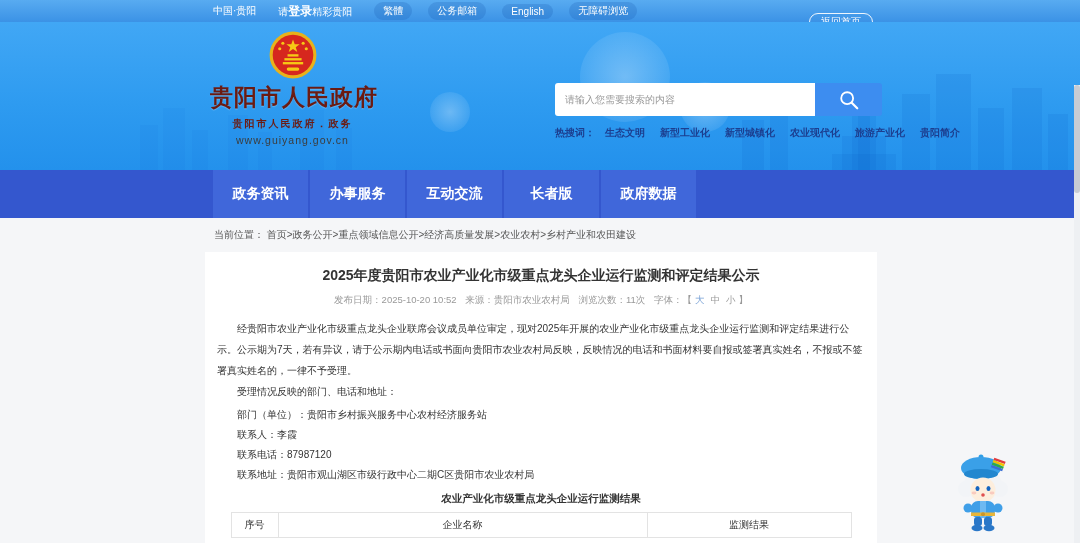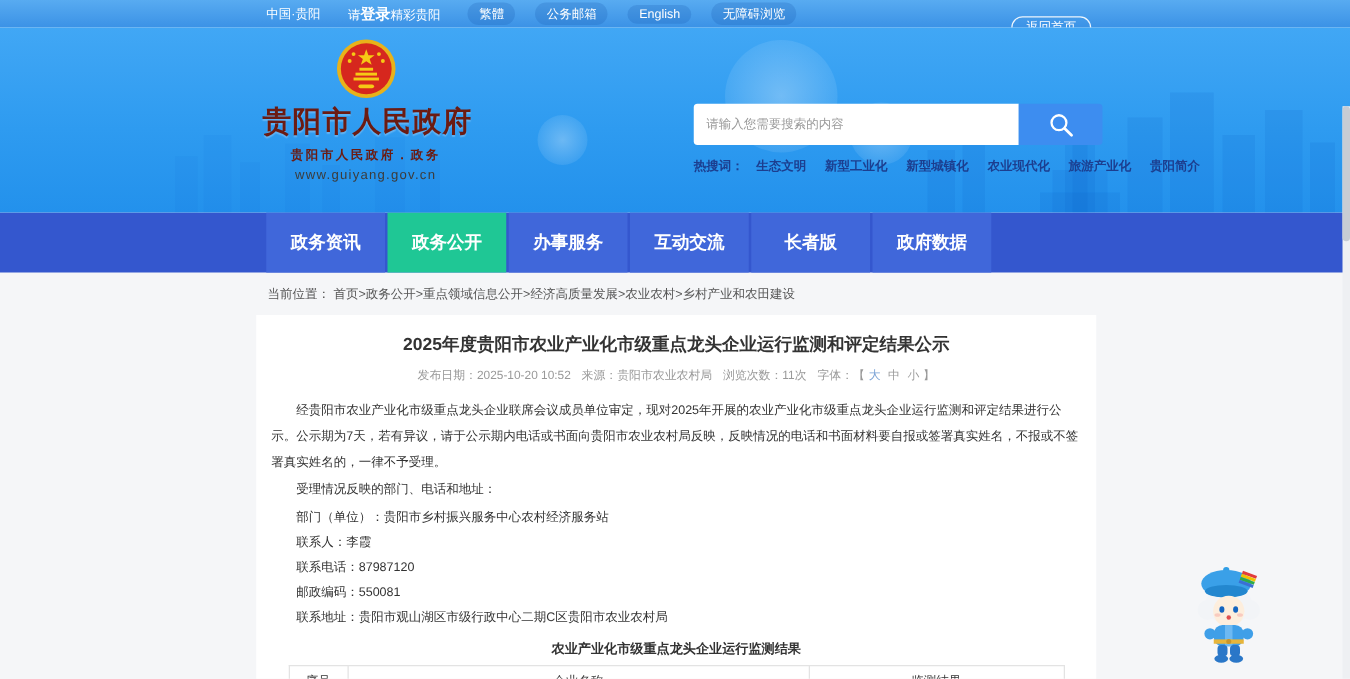--- a/index.html
+++ b/index.html
@@ -202,21 +202,20 @@
       <span class="hw">新型城镇化</span>
       <span class="hw">农业现代化</span>
       <span class="hw">旅游产业化</span>
       <span class="hw">贵阳简介</span>
     </div>
   </div>
 </div>
 
 <div class="nav">
   <div class="nav-item">政务资讯</div>
-  <div class="nav-item active">政务公开</div>
   <div class="nav-item">办事服务</div>
   <div class="nav-item">互动交流</div>
   <div class="nav-item">长者版</div>
   <div class="nav-item">政府数据</div>
 </div>
 
 <div class="breadcrumb">
   <span>当前位置：</span>
   <span class="bc-path">首页&gt;政务公开&gt;重点领域信息公开&gt;经济高质量发展&gt;农业农村&gt;乡村产业和农田建设</span>
 </div>
@@ -233,21 +232,20 @@
 
   <div class="body-text">
     <p>经贵阳市农业产业化市级重点龙头企业联席会议成员单位审定，现对2025年开展的农业产业化市级重点龙头企业运行监测和评定结果进行公示。公示期为7天，若有异议，请于公示期内电话或书面向贵阳市农业农村局反映，反映情况的电话和书面材料要自报或签署真实姓名，不报或不签署真实姓名的，一律不予受理。</p>
     <p>受理情况反映的部门、电话和地址：</p>
   </div>
 
   <div class="contact">
     <p>部门（单位）：贵阳市乡村振兴服务中心农村经济服务站</p>
     <p>联系人：李霞</p>
     <p>联系电话：87987120</p>
-    <p>邮政编码：550081</p>
     <p>联系地址：贵阳市观山湖区市级行政中心二期C区贵阳市农业农村局</p>
   </div>
 
   <div class="table-caption">农业产业化市级重点龙头企业运行监测结果</div>
 
   <table class="monitor">
     <colgroup>
         <col class="col-seq">
         <col class="col-name">
         <col class="col-res">

